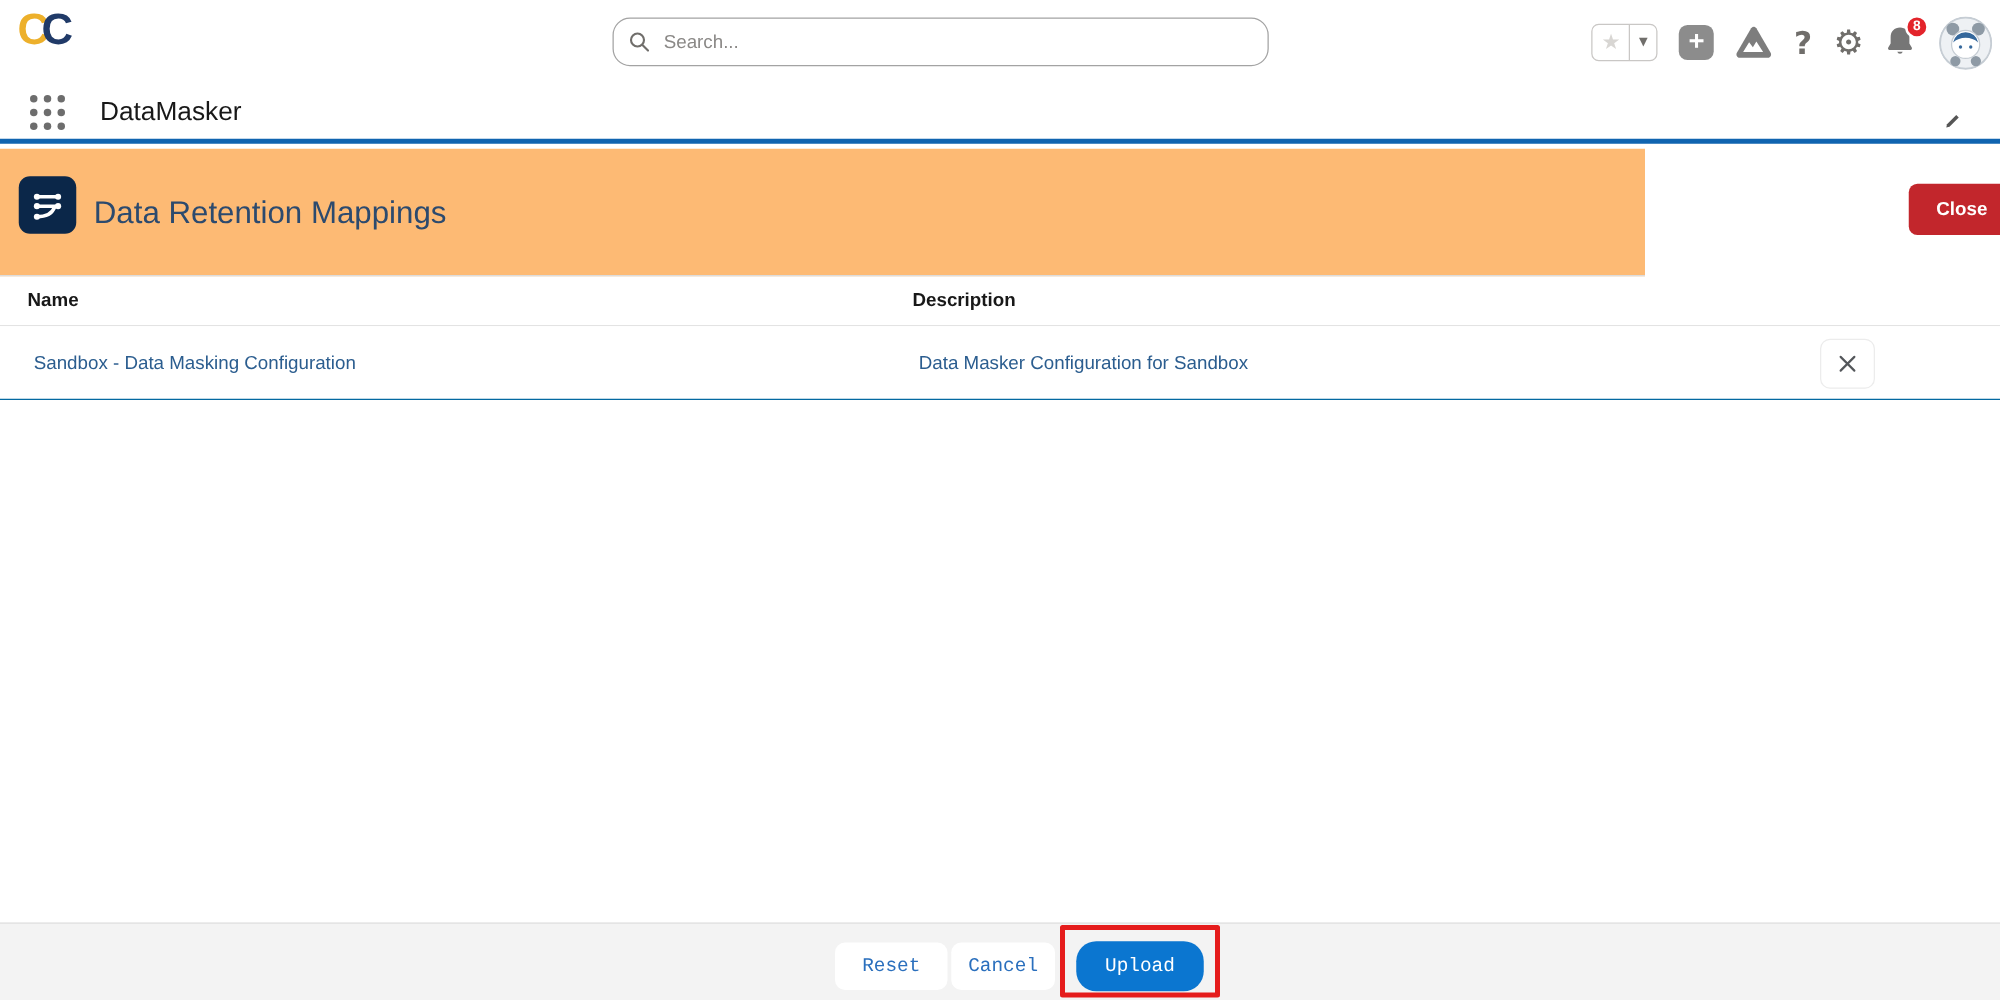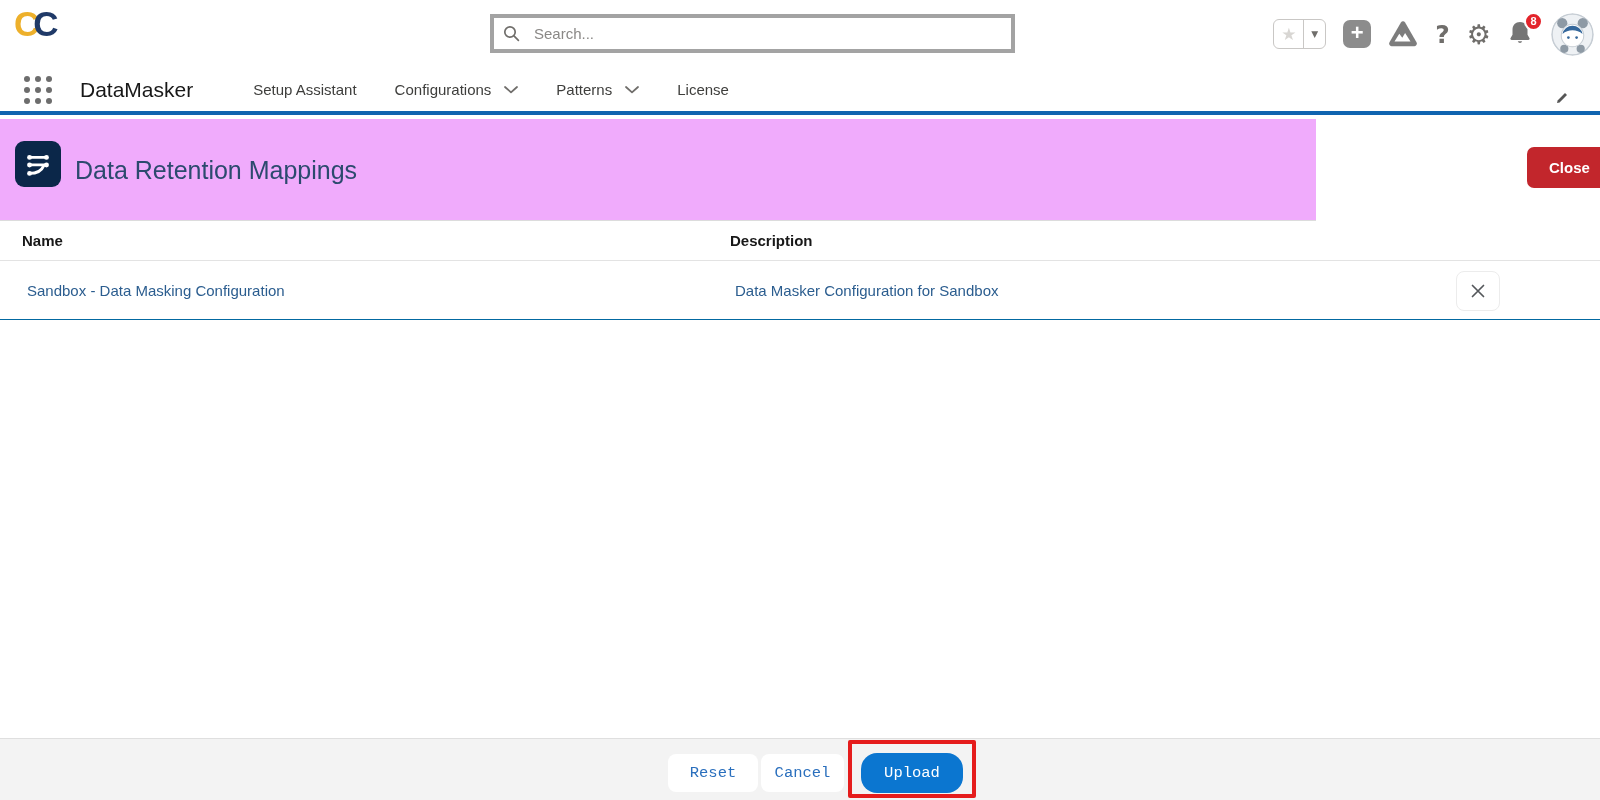--- a/index.html
+++ b/index.html
@@ -12,21 +12,21 @@
   }
   .glyph { font-family: "DejaVu Sans", sans-serif; }
 
   
   .utility-bar { position: absolute; left: 0; top: 0; width: 1600px; height: 68px; background: #fff; }
   .logo { position: absolute; left: 14px; top: 4px; font-weight: 700; font-size: 35px; letter-spacing: -6px; }
   .logo .c1 { color: var(--logo-gold, #edb02b); }
   .logo .c2 { color: var(--logo-navy, #203a68); }
   .search-box { position: absolute; left: 490px; top: 14px; width: 525px; height: 39px; }
   .search-box input {
-    width: 100%; height: 100%; border: 4px solid #a3a3a3; border-radius: 0;
+    width: 100%; height: 100%; border: 1px solid #a3a3a3; border-radius: 14px;
     padding: 0 12px 0 40px; font-size: 15px; font-family: inherit; color: #404040; outline: none;
   }
   .search-box input::placeholder { color: #8a8886; }
   .search-icon { position: absolute; left: 13px; top: 11px; pointer-events: none; }
   .utility-actions { position: absolute; right: 6px; top: 12px; height: 44px; display: flex; align-items: center; gap: 17px; }
   .fav-split { display: flex; align-items: stretch; height: 30px; width: 53px; border: 1px solid #c9c7c5; border-radius: 6px; background: #fff; overflow: hidden; }
   .fav-star-cell { flex: 1; display: flex; align-items: center; justify-content: center; border-right: 1px solid #c9c7c5; }
   .fav-star-cell .glyph { color: #d8d6d3; font-size: 17px; line-height: 1; }
   .fav-caret-cell { width: 21px; display: flex; align-items: center; justify-content: center; }
   .fav-caret-cell .glyph { color: #706e6b; font-size: 9px; line-height: 1; }
@@ -50,21 +50,21 @@
   .waffle { margin-left: 24px; display: grid; grid-template-columns: repeat(3, 6px); grid-template-rows: repeat(3, 6px); gap: 5px; cursor: pointer; }
   .waffle i { width: 6px; height: 6px; border-radius: 50%; background: #6d6d6d; }
   .app-name { margin-left: 28px; font-size: 21px; color: #181818; }
   .nav-tabs { margin-left: 60px; display: flex; align-items: center; gap: 38px; }
   .nav-tab { display: flex; align-items: center; gap: 13px; font-size: 15px; color: #3e3e3c; cursor: pointer; }
   .edit-pencil { position: absolute; left: 1556px; top: 22px; }
 
   
   .page-header {
     position: absolute; left: 0; top: 119px; width: 1316px; height: 102px;
-    background: #f0abfc; border-bottom: 1px solid #dcdcdc;
+    background: #fdba74; border-bottom: 1px solid #dcdcdc;
   }
   .header-tile {
     position: absolute; left: 15px; top: 22px; width: 46px; height: 46px;
     background: var(--header-tile-navy, #0b2749); border-radius: 9px;
     display: flex; align-items: center; justify-content: center;
   }
   .page-title { position: absolute; left: 75px; top: 0; height: 102px; display: flex; align-items: center; font-size: 25px; color: var(--title-navy, #2c4a6e); }
   .close-btn {
     position: absolute; left: 1527px; top: 28px; width: 110px; height: 41px;
     background: var(--destructive-red, #c2262c); border: none; border-radius: 7px;
@@ -174,40 +174,20 @@
       <i></i>
       <i></i>
       <i></i>
       <i></i>
       <i></i>
       <i></i>
       <i></i>
       <i></i>
   </div>
   <div class="app-name">DataMasker</div>
-  <div class="nav-tabs">
-    <div class="nav-tab">
-      <span>Setup Assistant</span>
-    </div>
-    <div class="nav-tab">
-      <span>Configurations</span>
-      <svg width="14" height="8" viewBox="0 0 14 8">
-          <path d="M1 1l6 5.3L13 1" stroke="#706e6b" stroke-width="1.8" fill="none" stroke-linecap="round" stroke-linejoin="round"></path>
-        </svg>
-    </div>
-    <div class="nav-tab">
-      <span>Patterns</span>
-      <svg width="14" height="8" viewBox="0 0 14 8">
-          <path d="M1 1l6 5.3L13 1" stroke="#706e6b" stroke-width="1.8" fill="none" stroke-linecap="round" stroke-linejoin="round"></path>
-        </svg>
-    </div>
-    <div class="nav-tab">
-      <span>License</span>
-    </div>
-  </div>
   <span class="edit-pencil">
     <svg width="12" height="12" viewBox="0 0 12 12">
         <path d="M1 11l2.6-.6L11 3 9 1 1.6 8.4z" fill="#565656"></path>
       </svg>
   </span>
 </div>
 
 <div class="page-header">
   <div class="header-tile">
     <svg width="32" height="32" viewBox="0 0 34 34" fill="none" stroke="#ffffff" stroke-width="3" stroke-linecap="round">

